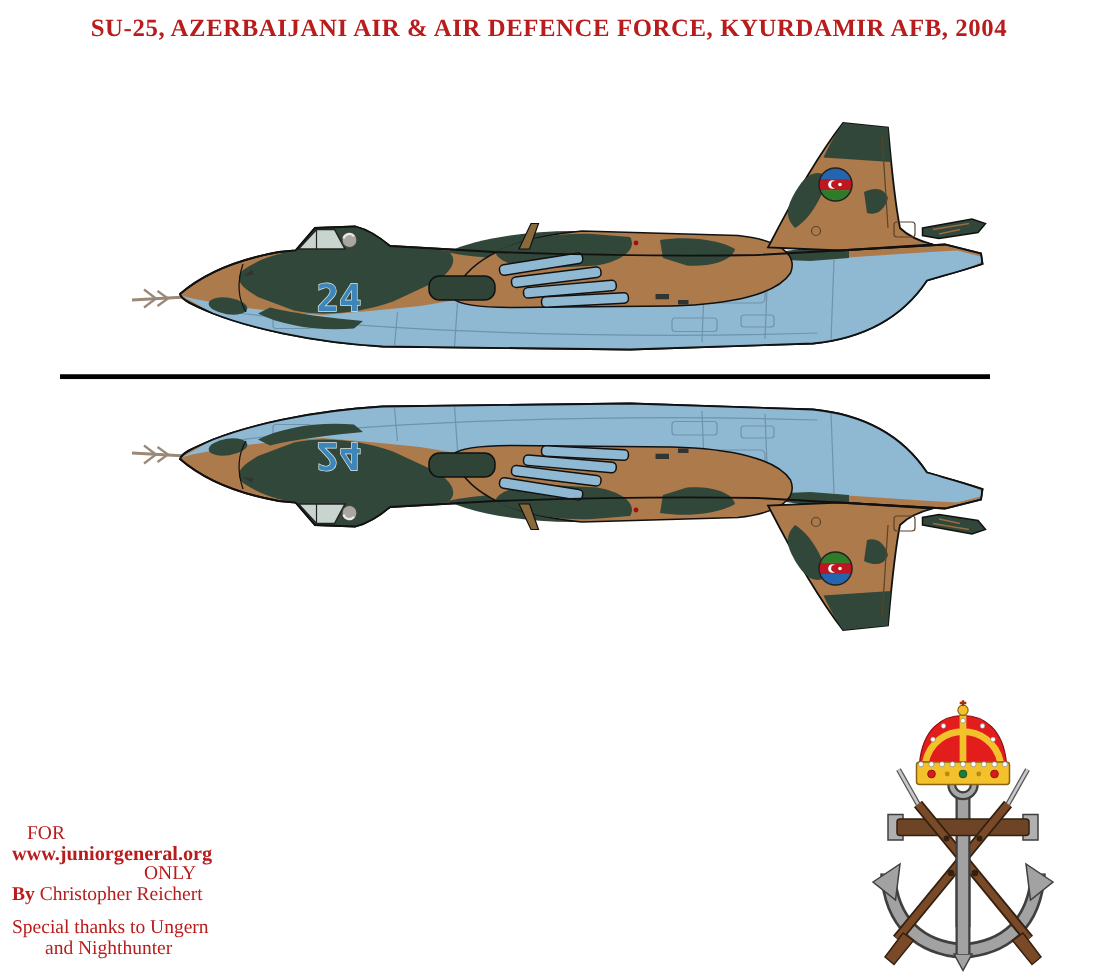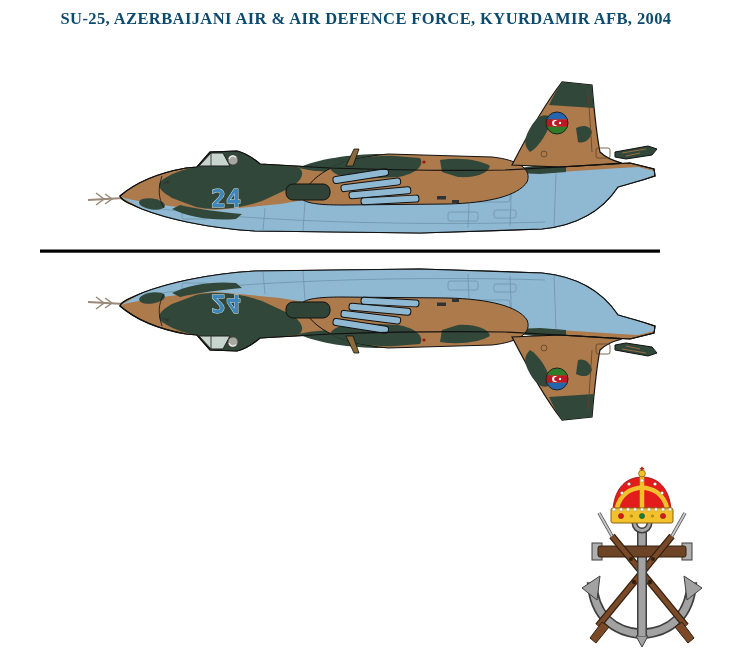--- a/index.html
+++ b/index.html
@@ -1,17 +1,17 @@
 <!DOCTYPE html>
 <html><head>
 <meta charset="utf-8">
 <style>
   html,body{margin:0;padding:0;background:#ffffff;}
   .sheet{position:relative;width:732px;height:651px;background:#ffffff;overflow:hidden;
-         font-family:"Liberation Serif",serif;color:#0c4a6e;}
+         font-family:"Liberation Serif",serif;color:#b91c1c;}
   .title{position:absolute;top:9px;left:0;width:100%;text-align:center;
          font-weight:bold;font-size:16.5px;letter-spacing:0.4px;}
   .repainted{position:absolute;top:441px;left:0;width:727px;text-align:right;
          font-weight:bold;font-size:12.5px;letter-spacing:0.4px;}
   .credits{position:absolute;left:8px;top:548px;font-size:13px;line-height:13.5px;}
   .credits .for-line{margin-left:10px;}
   .credits .site-line{font-weight:bold;font-size:13.5px;}
   .credits .only-line{margin-left:88px;}
   .credits .by-label{font-weight:bold;}
   .credits .thanks-line{margin-top:9px;}
@@ -226,14 +226,22 @@
       <circle cx="43" cy="50" r="2.6" fill="#d81a1a" stroke="#7a1010" stroke-width="0.5"></circle>
       <circle cx="64" cy="50" r="2.6" fill="#1d7c3c" stroke="#0f4a20" stroke-width="0.5"></circle>
       <circle cx="85" cy="50" r="2.6" fill="#d81a1a" stroke="#7a1010" stroke-width="0.5"></circle>
       <circle cx="53.5" cy="50" r="1.6" fill="#b88a10"></circle>
       <circle cx="74.5" cy="50" r="1.6" fill="#b88a10"></circle>
       <circle cx="64" cy="7.5" r="3.4" fill="#f2c12c" stroke="#8a6210" stroke-width="0.8"></circle>
       <path d="M 64,0.8 L 64,4.6 M 61.8,2.7 L 66.2,2.7" stroke="#a03010" stroke-width="1.6"></path>
     </g>
   </svg>
 
+  <div class="credits">
+    <div class="for-line">FOR</div>
+    <div class="site-line">www.juniorgeneral.org</div>
+    <div class="only-line">ONLY</div>
+    <div class="by-row"><span class="by-label">By</span> <span>Christopher Reichert</span></div>
+    <div class="thanks-line">Special thanks to Ungern</div>
+    <div class="thanks-line2">and Nighthunter</div>
+  </div>
 
 </div>
 
 </body></html>

